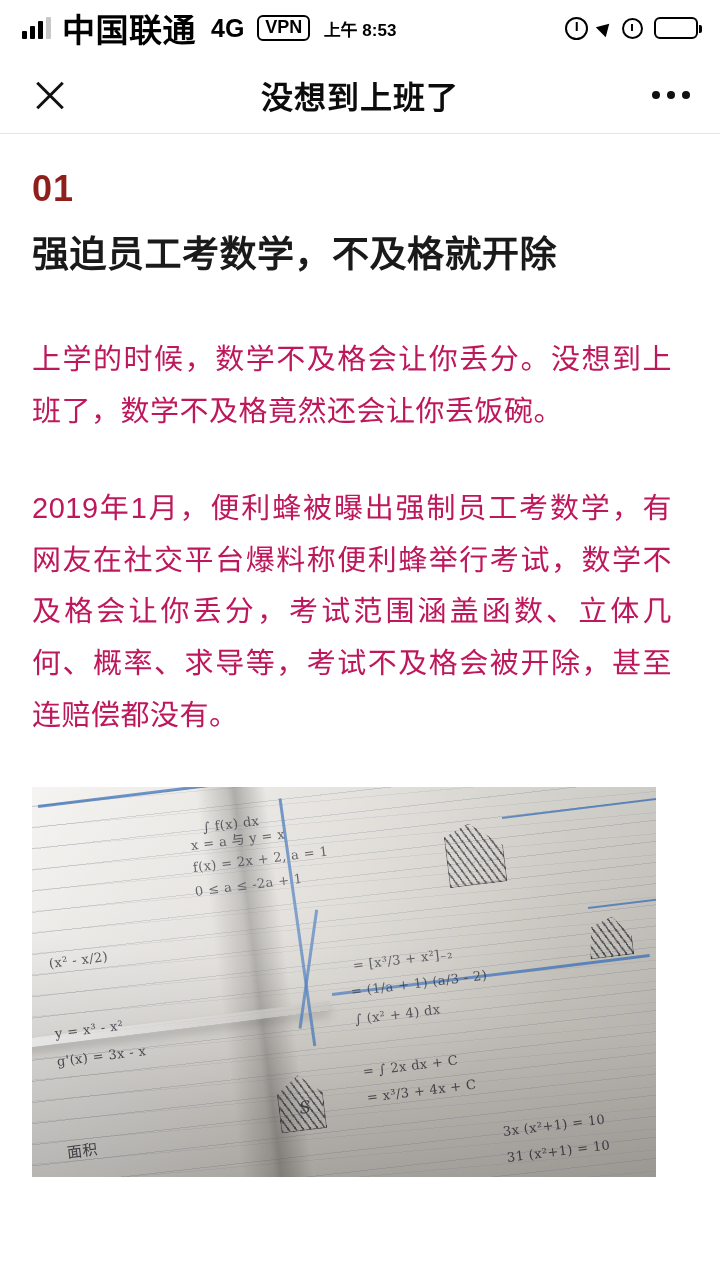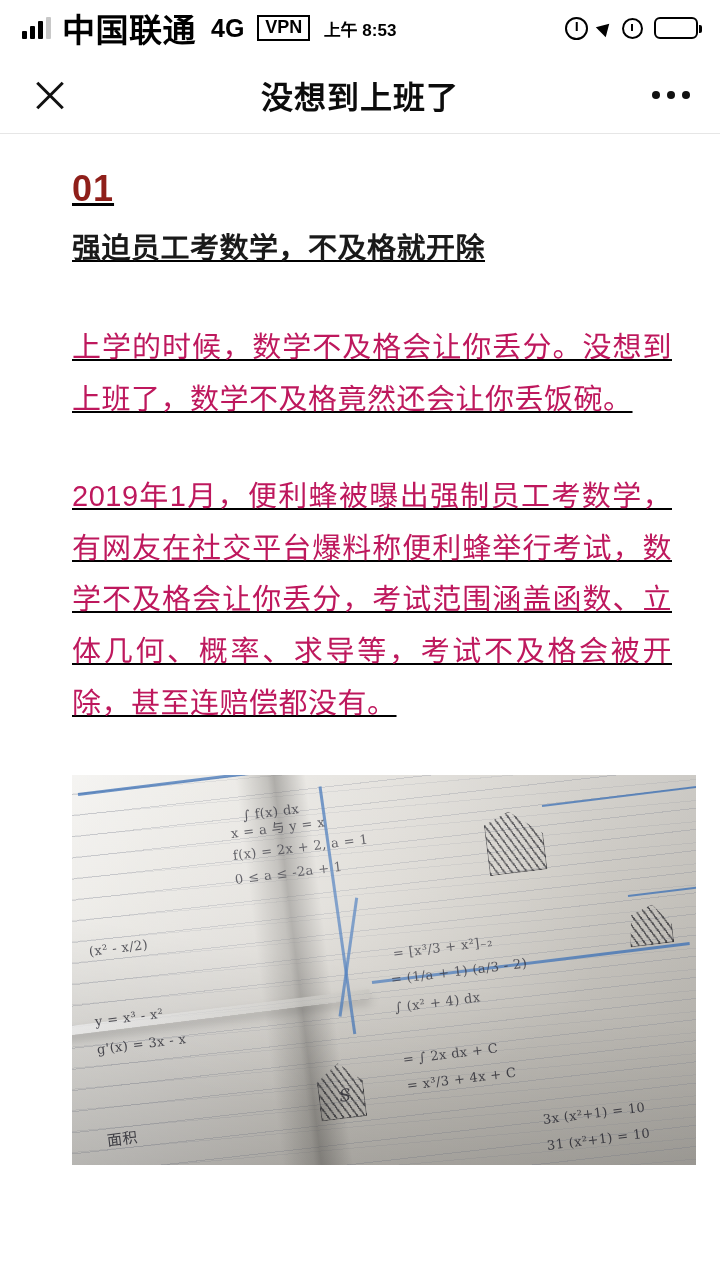--- a/index.html
+++ b/index.html
@@ -42,21 +42,21 @@
     border-radius: 1px;
   }
   .signal-bars i:nth-child(1) { height: 8px; }
   .signal-bars i:nth-child(2) { height: 13px; }
   .signal-bars i:nth-child(3) { height: 18px; }
   .signal-bars i:nth-child(4) { height: 22px; background: #c8c8c8; }
   .carrier { font-size: 33px; font-weight: 600; letter-spacing: 0.5px; }
   .network { font-size: 25px; font-weight: 600; margin-left: 4px; }
   .vpn-badge {
     border: 2.5px solid #000;
-    border-radius: 0;
+    border-radius: 6px;
     font-size: 18px;
     font-weight: bold;
     padding: 1px 6px 2px 6px;
     line-height: 1.1;
     margin-left: 2px;
   }
   .status-center {
     position: absolute;
     left: 0; right: 0;
     text-align: center;
@@ -168,39 +168,38 @@
   }
   .nav-more i {
     width: 8px; height: 8px;
     background: #111;
     border-radius: 50%;
     display: block;
   }
 
   
   .article {
-    padding: 34px 48px 0 72px;
-    text-decoration: underline;
+    padding: 34px 48px 0 32px;
   }
   .section-number {
     font-size: 36px;
     font-weight: bold;
     color: #8f1f1a;
     letter-spacing: 1px;
     margin-bottom: 14px;
   }
   .section-title {
     font-size: 36px;
     font-weight: bold;
     color: #8f1f1a;
     letter-spacing: 1px;
     margin-bottom: 24px;
   }
   .section-subtitle {
-    font-size: 29px;
+    font-size: 37px;
     font-weight: bold;
     color: #1a1a1a;
     letter-spacing: 0.5px;
     margin-bottom: 56px;
   }
   .para {
     font-size: 29px;
     line-height: 1.78;
     color: #be185d;
     letter-spacing: 0.5px;

